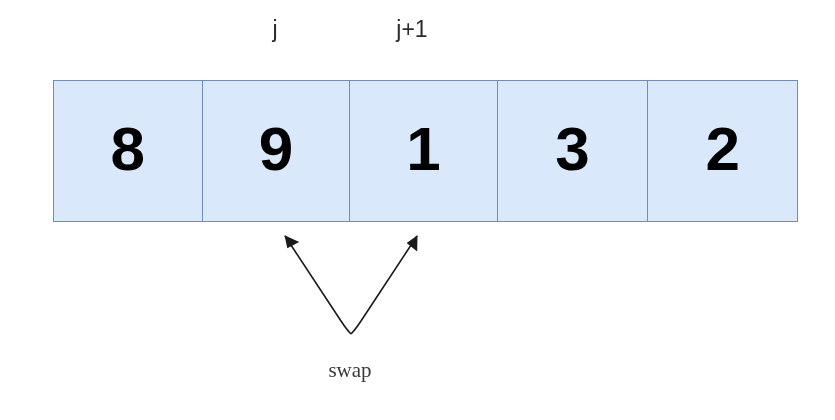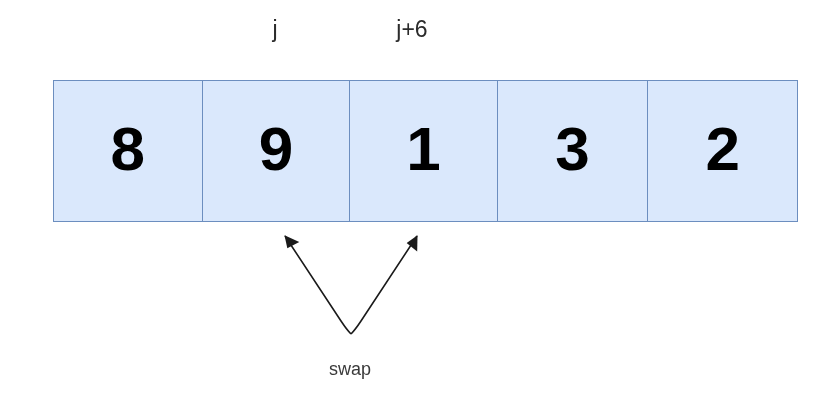--- a/index.html
+++ b/index.html
@@ -84,37 +84,37 @@
     pointer-events: none;
   }
 
   
   #swap-label {
     position: absolute;
     left: 270px;
     top: 360px;
     width: 160px;
     text-align: center;
-    font-family: Liberation Sans, sans-serif;
-    font-size: 18px;
+    font-family: Liberation Serif, serif;
+    font-size: 21px;
     font-weight: 400;
     color: #3a3a3a;
     line-height: 1;
     white-space: nowrap;
     user-select: none;
   }
 </style>
 </head>
 <body>
 
 <div id="canvas">
 
   <div class="index-label" id="index-j">j</div>
 
-  <div class="index-label" id="index-jplus1">j+6</div>
+  <div class="index-label" id="index-jplus1">j+1</div>
 
   <div id="array-row">
 
     <div class="array-cell w-0">
       <span class="cell-value">8</span>
     </div>
 
     <div class="array-cell w-1">
       <span class="cell-value">9</span>
     </div>

